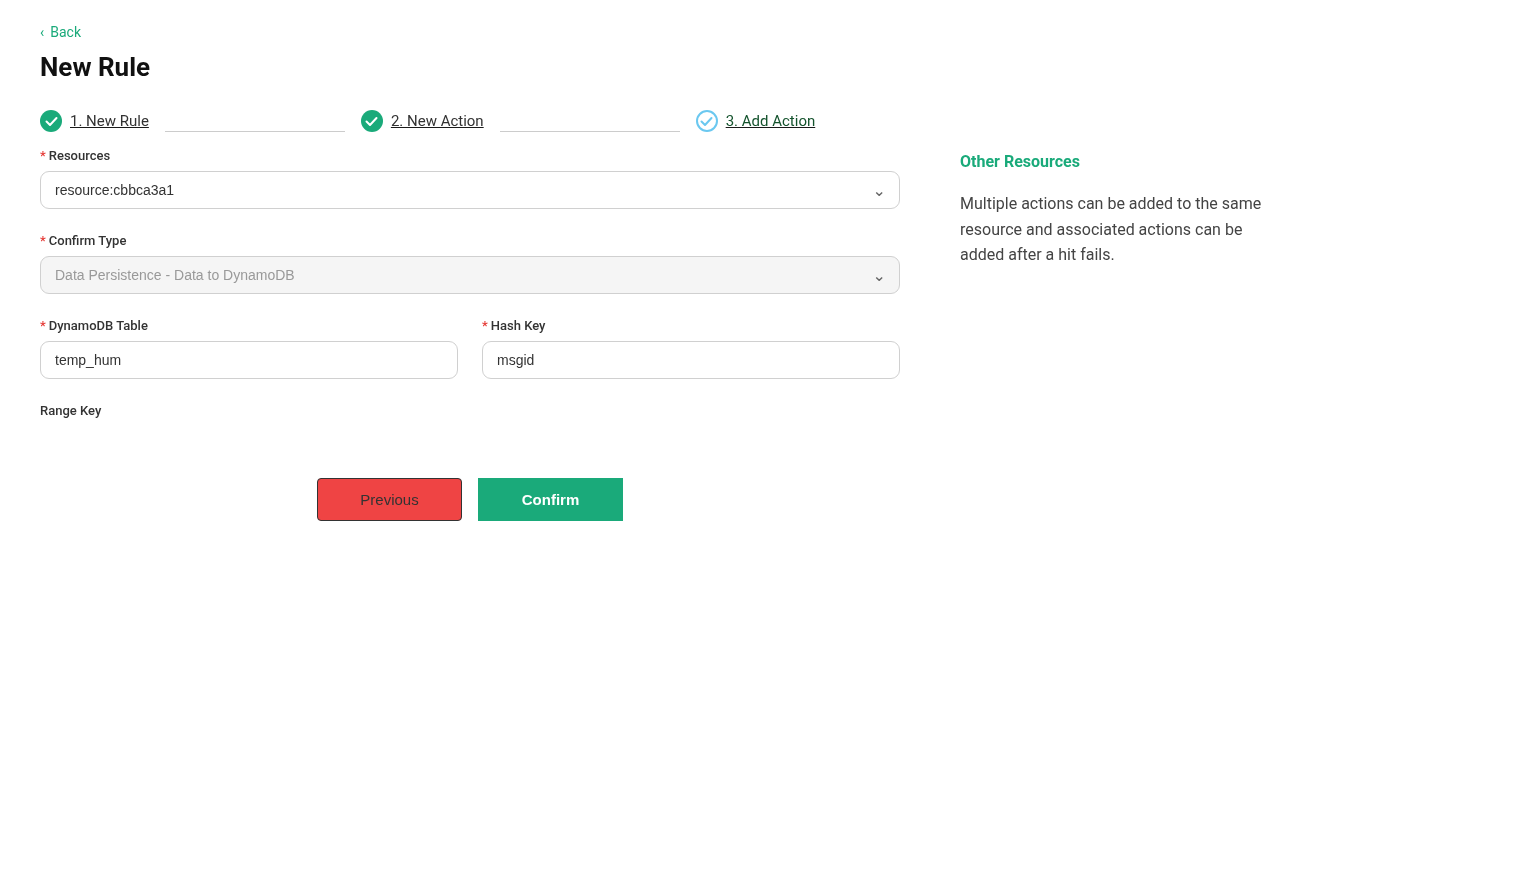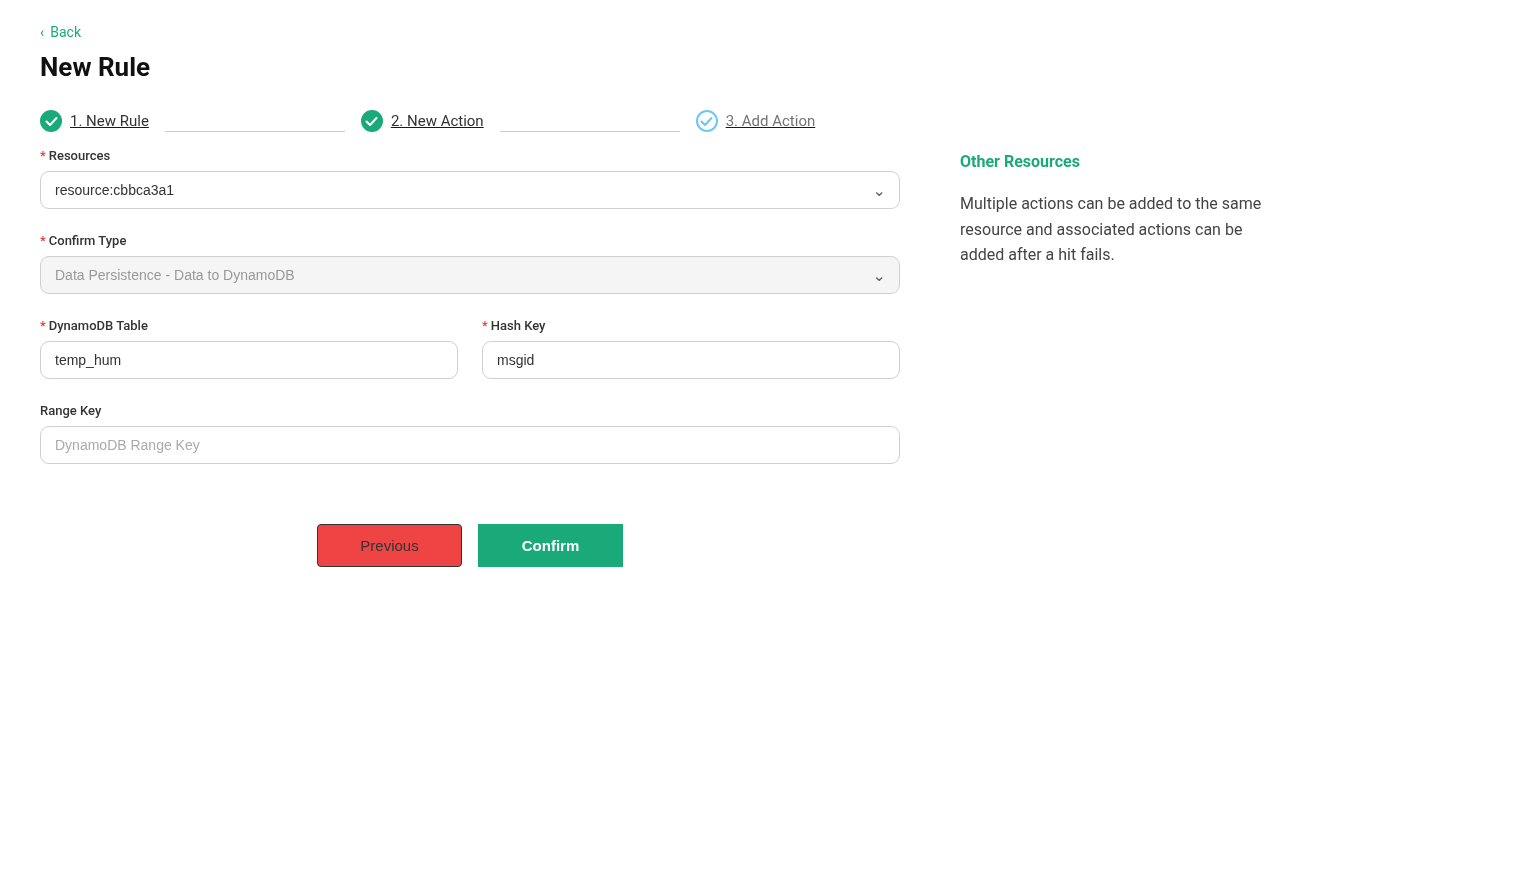--- a/index.html
+++ b/index.html
@@ -79,21 +79,21 @@
     }
 
     .step-label {
       font-size: 15px;
       color: #333333;
       font-weight: 400;
       white-space: nowrap;
     }
 
     .step-label.active {
-      color: #737373;
+      color: #14532d;
     }
 
     .step-connector {
       flex: 1;
       height: 1px;
       background: #cccccc;
       margin: 0 16px;
       max-width: 180px;
     }
 
@@ -313,21 +313,20 @@
           <label class="form-label">
             <span class="required-star">*</span>
             <span>Hash Key</span>
           </label>
           <input type="text" class="form-input" value="msgid" style="">
         </div>
       </div>
 
       <div class="form-row">
         <label class="form-label">Range Key</label>
-        <input type="text" class="form-input" placeholder="DynamoDB Range Key" style="">
       </div>
 
       <div class="button-row">
         <button class="btn-previous">Previous</button>
         <button class="btn-confirm">Confirm</button>
       </div>
 
     </div>
 
     <div class="side-info">

